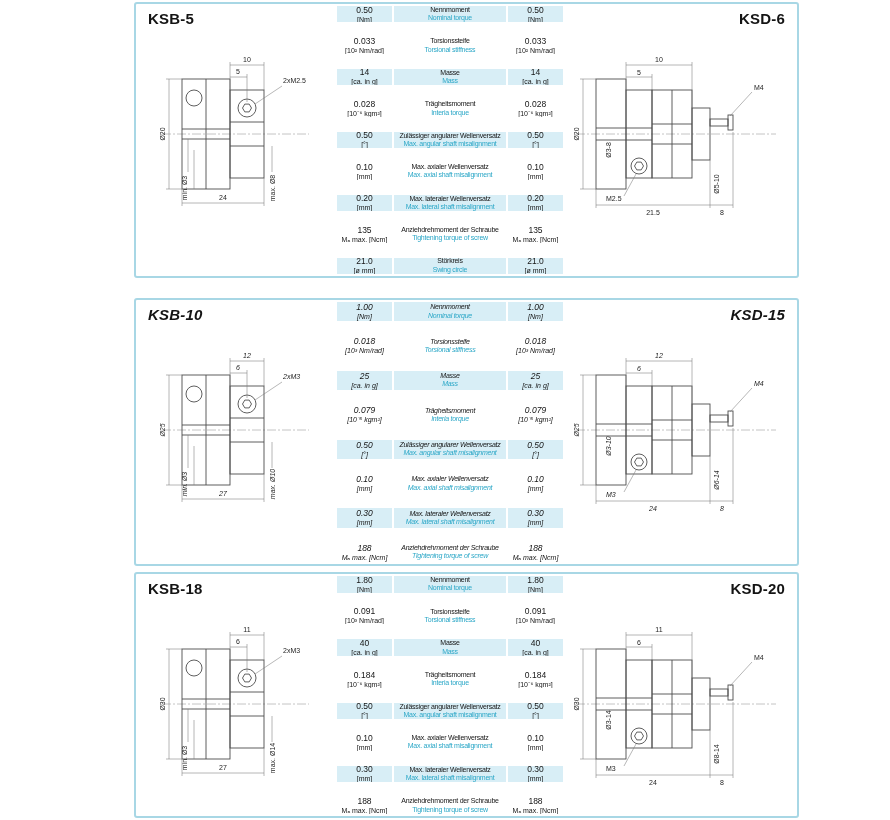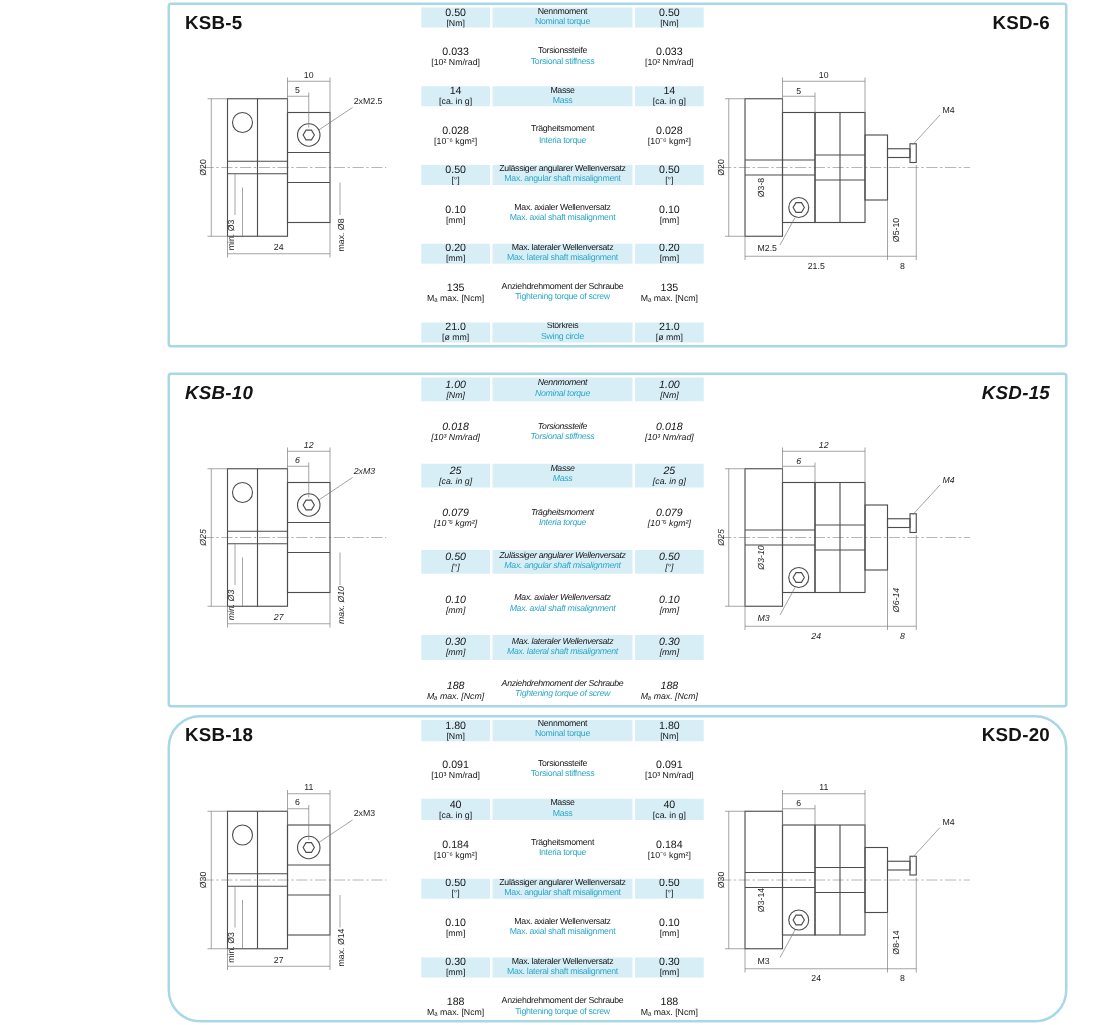--- a/index.html
+++ b/index.html
@@ -1,25 +1,25 @@
 <!DOCTYPE html>
 <html style="--accent: #2ba7c7; --row-alt: #d8eef6; --panel-border: #a8d7e5;"><head>
 <meta charset="utf-8">
 <style>
   * { margin:0; padding:0; box-sizing:border-box; }
   html,body { width:890px; height:820px; background:#fff; font-family:"Liberation Sans", sans-serif; position:relative; overflow:hidden; }
 
   .panel {
-    position:absolute; left:134px; width:720px;
+    position:absolute; left:134px; width:665px;
     border:2px solid var(--panel-border,#a8d7e5);
     border-radius:3px; background:#fff;
   }
   .panel-1 { top:2px;   height:276px; }
   .panel-2 { top:298px; height:268px;font-style:italic; }
-  .panel-3 { top:572px; height:246px;border-radius:26px; }
+  .panel-3 { top:572px; height:246px; }
 
   .title { position:absolute; top:6px; font-size:15px; font-weight:bold; color:#141414; letter-spacing:0.2px; }
   .title.left  { left:12px; }
   .title.right { right:12px; }
 
   .spec-table {
     position:absolute; left:201px; top:2px; bottom:2px; width:226px;
     display:flex; flex-direction:column; gap:15px;
   }
   .trow { flex:1; display:flex; gap:2px; min-height:0; }

